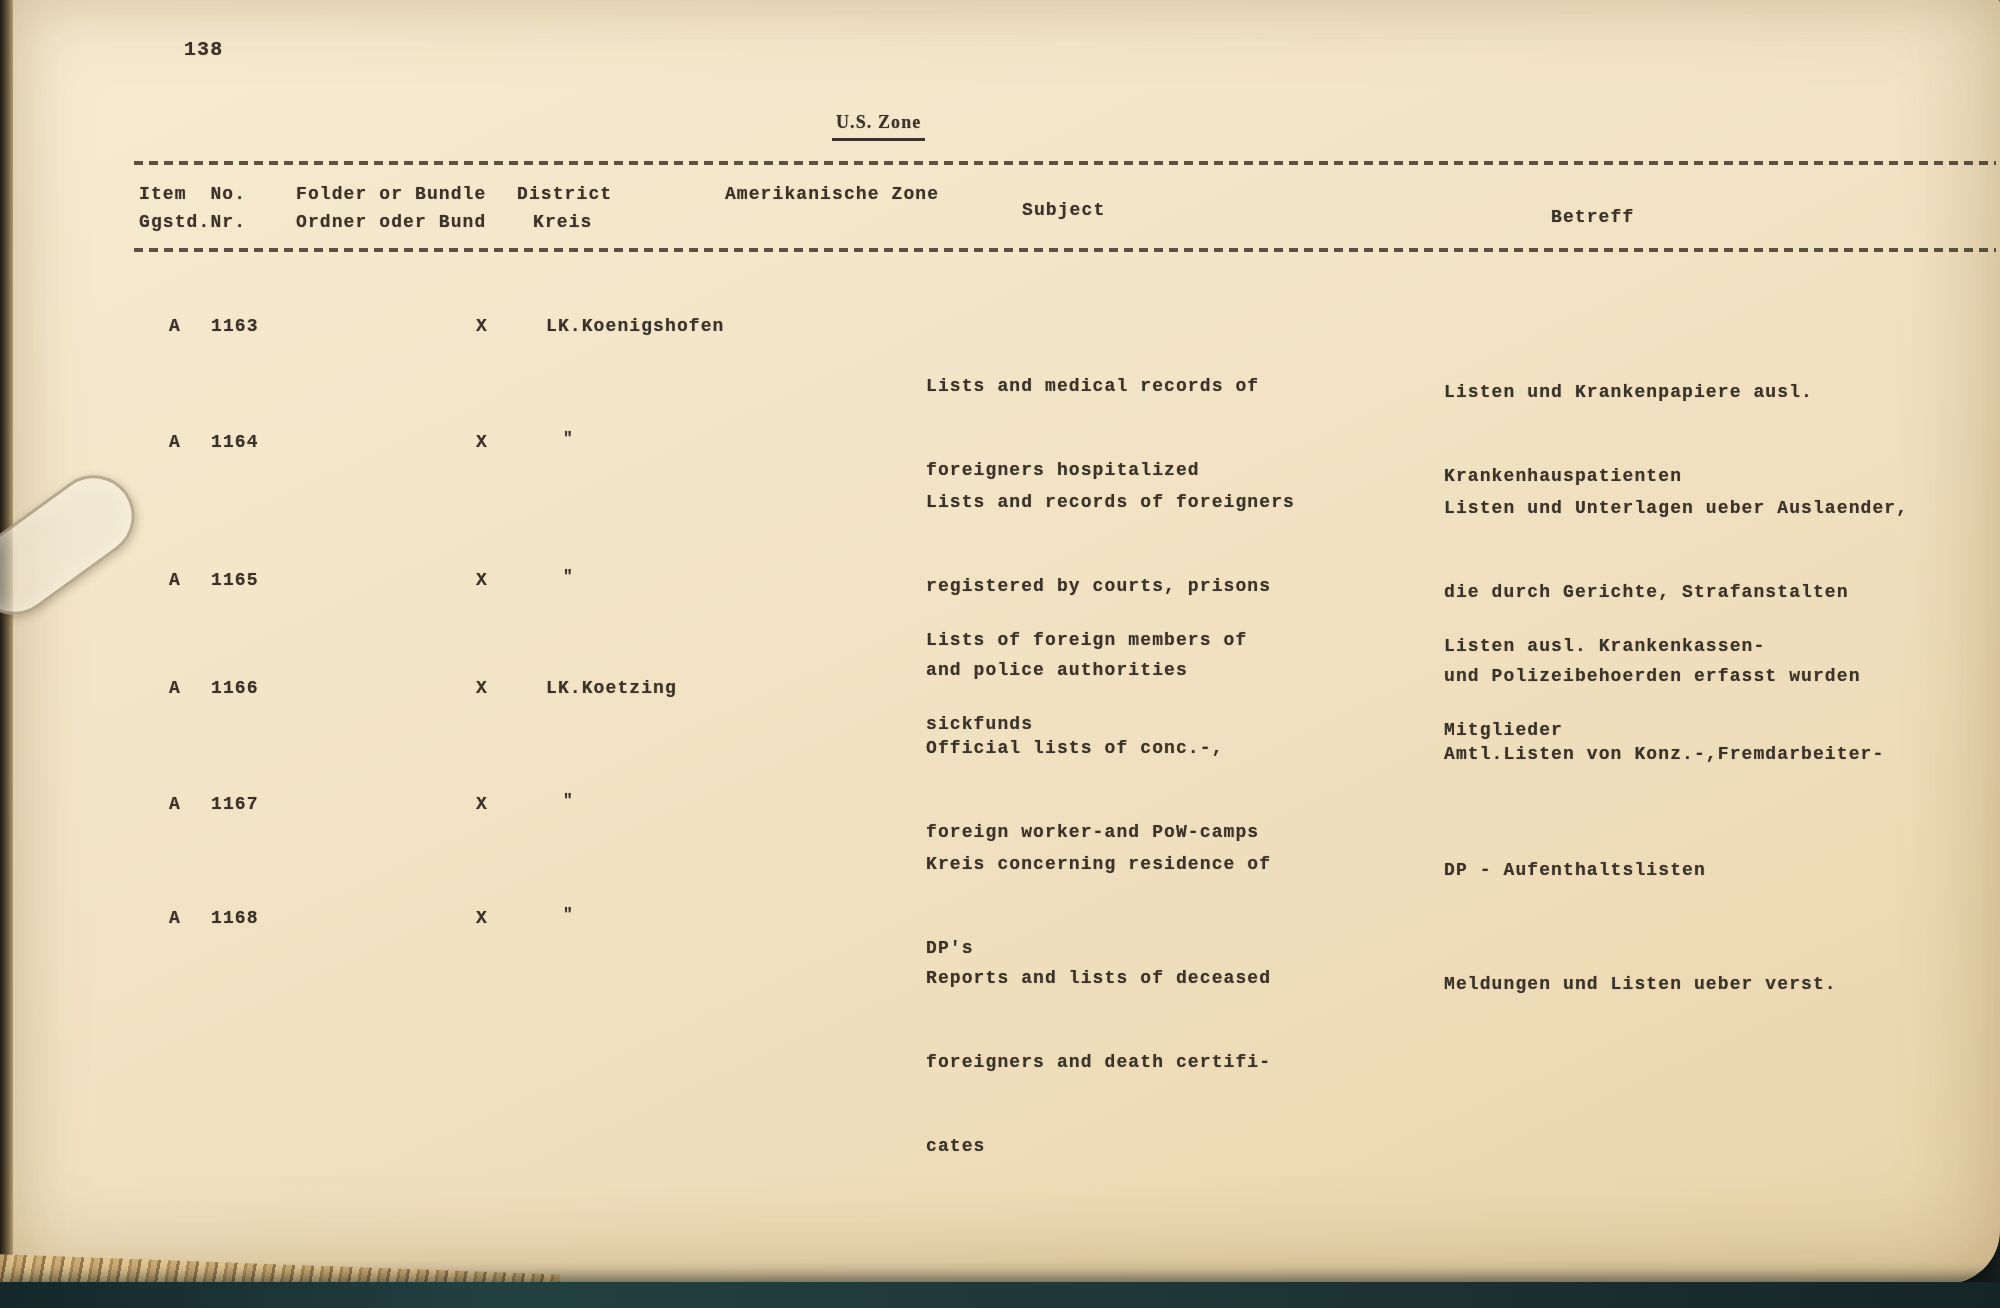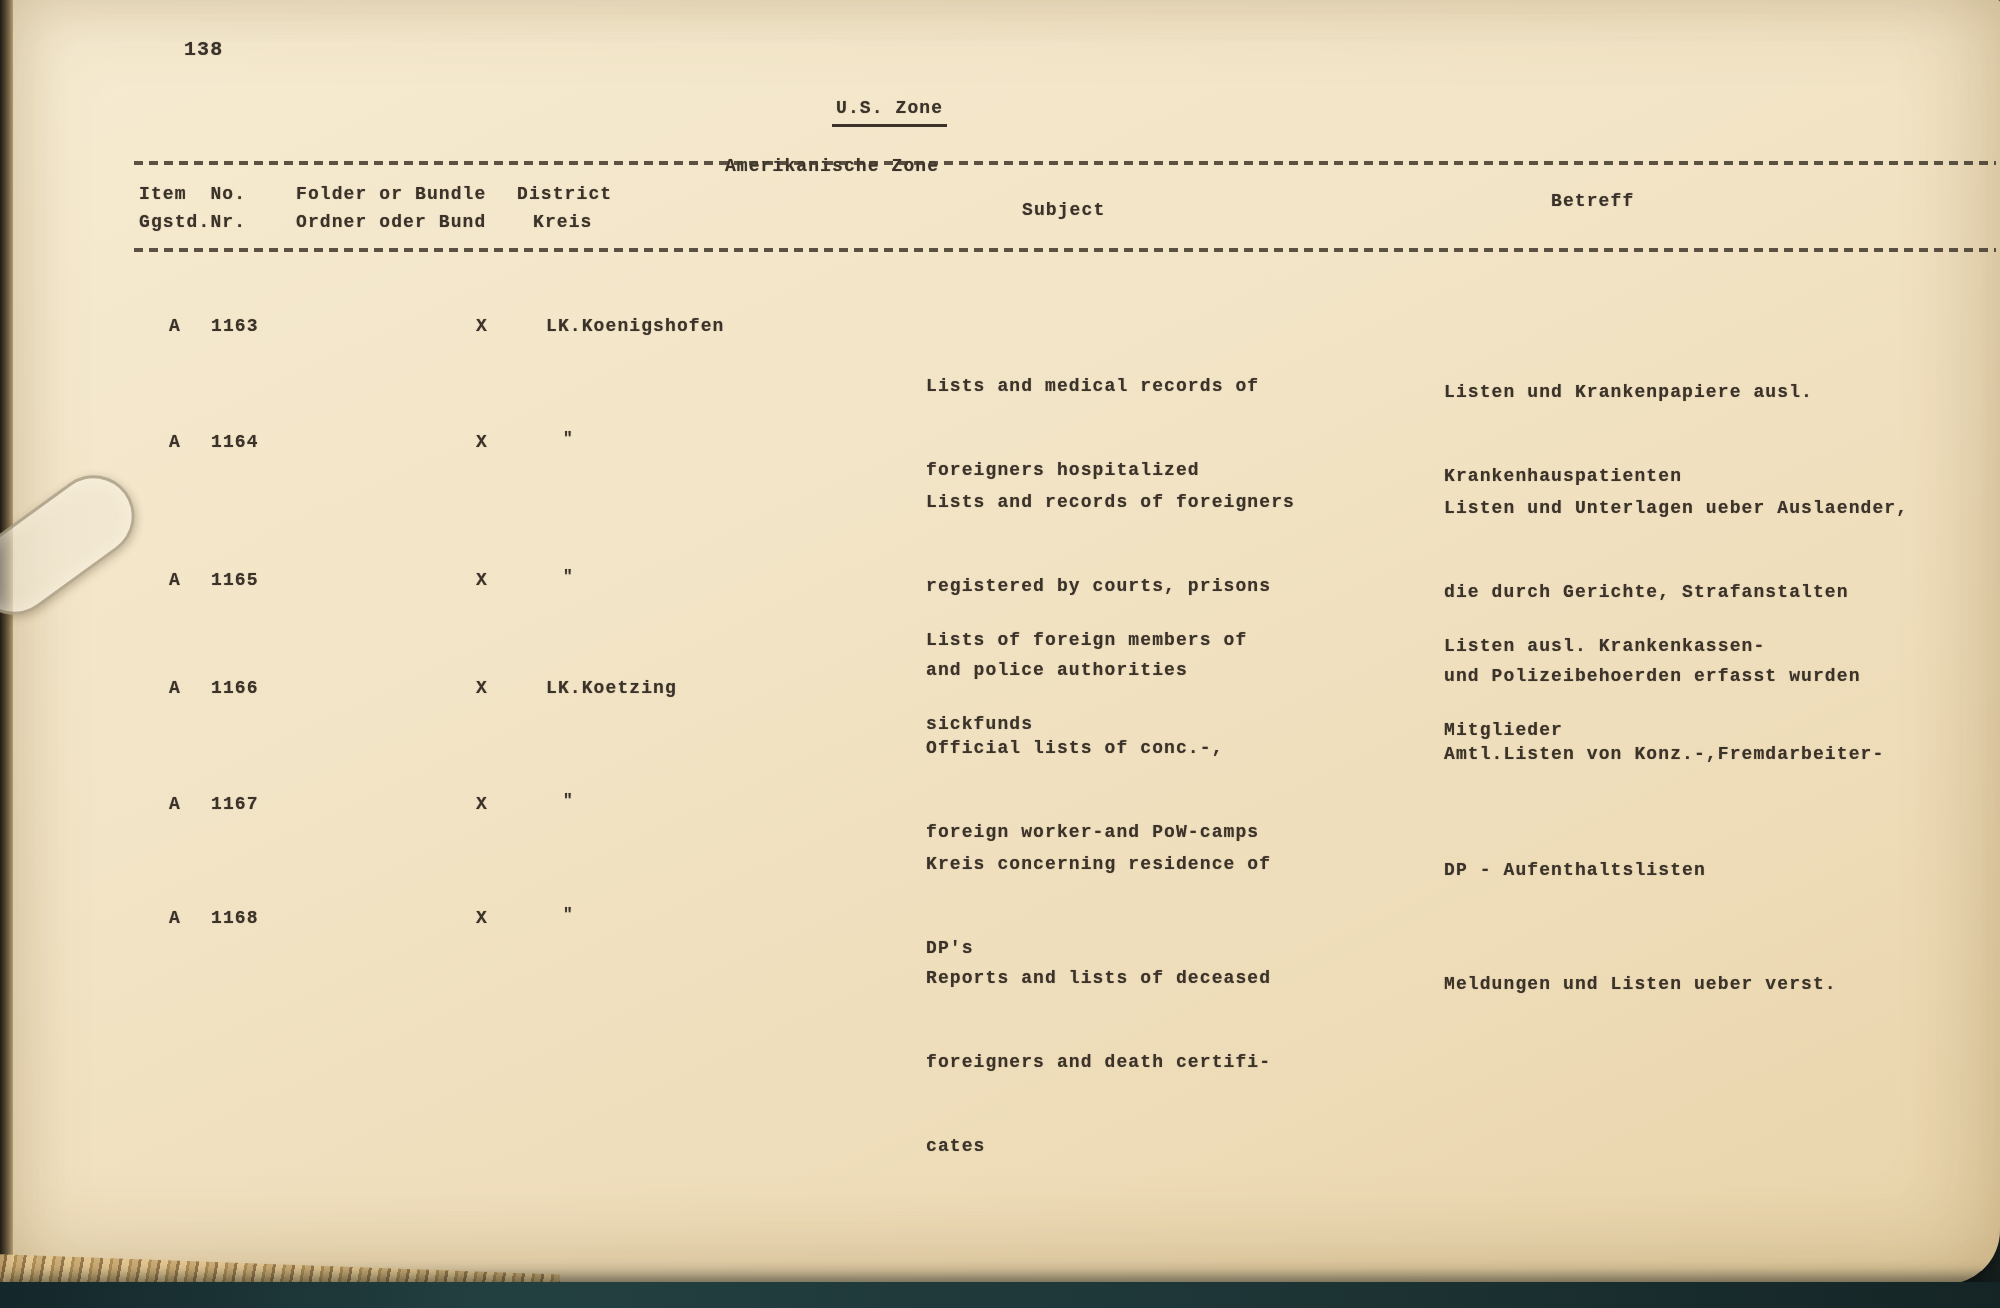--- a/index.html
+++ b/index.html
@@ -42,38 +42,38 @@
     position:absolute;left:-36px;top:504px;width:174px;height:76px;z-index:5;
     background:rgba(241,234,215,0.55);
     border:3px solid rgba(141,129,103,0.6);
     border-radius:42px;
     transform:rotate(-36deg);
     box-shadow:0 3px 8px rgba(80,60,30,0.3), inset 0 0 18px rgba(255,250,235,0.5);
   }
   
   .page-number{left:178px;top:38px;font-size:20px;}
   .page-header{left:598px;top:36px;width:456px;text-align:center;line-height:29px;}
-  .page-header .t-line{position:static;display:block;}
-  .page-header .u{display:inline-block;border-bottom:3px solid #3b3329;padding:0 4px 1px 4px;}
+  .page-header .t-line{position:static;display:block;margin-top:14px;}
+  .page-header .u{display:inline-block;border-bottom:3px solid #3b3329;padding:0 4px 1px 4px;font-family:Liberation Serif, serif;}
   
   .rule{
     left:128px;width:1862px;height:4px;opacity:0.88;
     background:repeating-linear-gradient(90deg,#463d31 0 9px,rgba(0,0,0,0) 9px 15px);
   }
   .rule-1{top:161px;}
   .rule-2{top:248px;}
   
   .h-item-en{left:133px;top:184px;}
   .h-item-de{left:133px;top:212px;}
   .h-folder-en{left:290px;top:184px;}
   .h-folder-de{left:290px;top:212px;}
   .h-district-en{left:511px;top:184px;}
   .h-district-de{left:527px;top:212px;}
   .h-subject{left:1016px;top:200px;}
-  .h-betreff{left:1545px;top:191px;}
+  .h-betreff{left:1545px;top:207px;}
   
   .row{left:0;top:0;width:100%;height:0;overflow:visible;}
   .row .cl{left:163px;top:0;}
   .row .cn{left:205px;top:0;}
   .row .cx{left:470px;top:0;}
   .row .cd{left:540px;top:0;}
   .row .cd.ditto{left:557px;top:-2px;font-size:16px;}
   .row .cs{left:920px;top:0;line-height:28px;}
   .row .cb{left:1438px;top:6px;line-height:28px;}
   .row .cs div,.row .cb div{position:static;display:block;}

